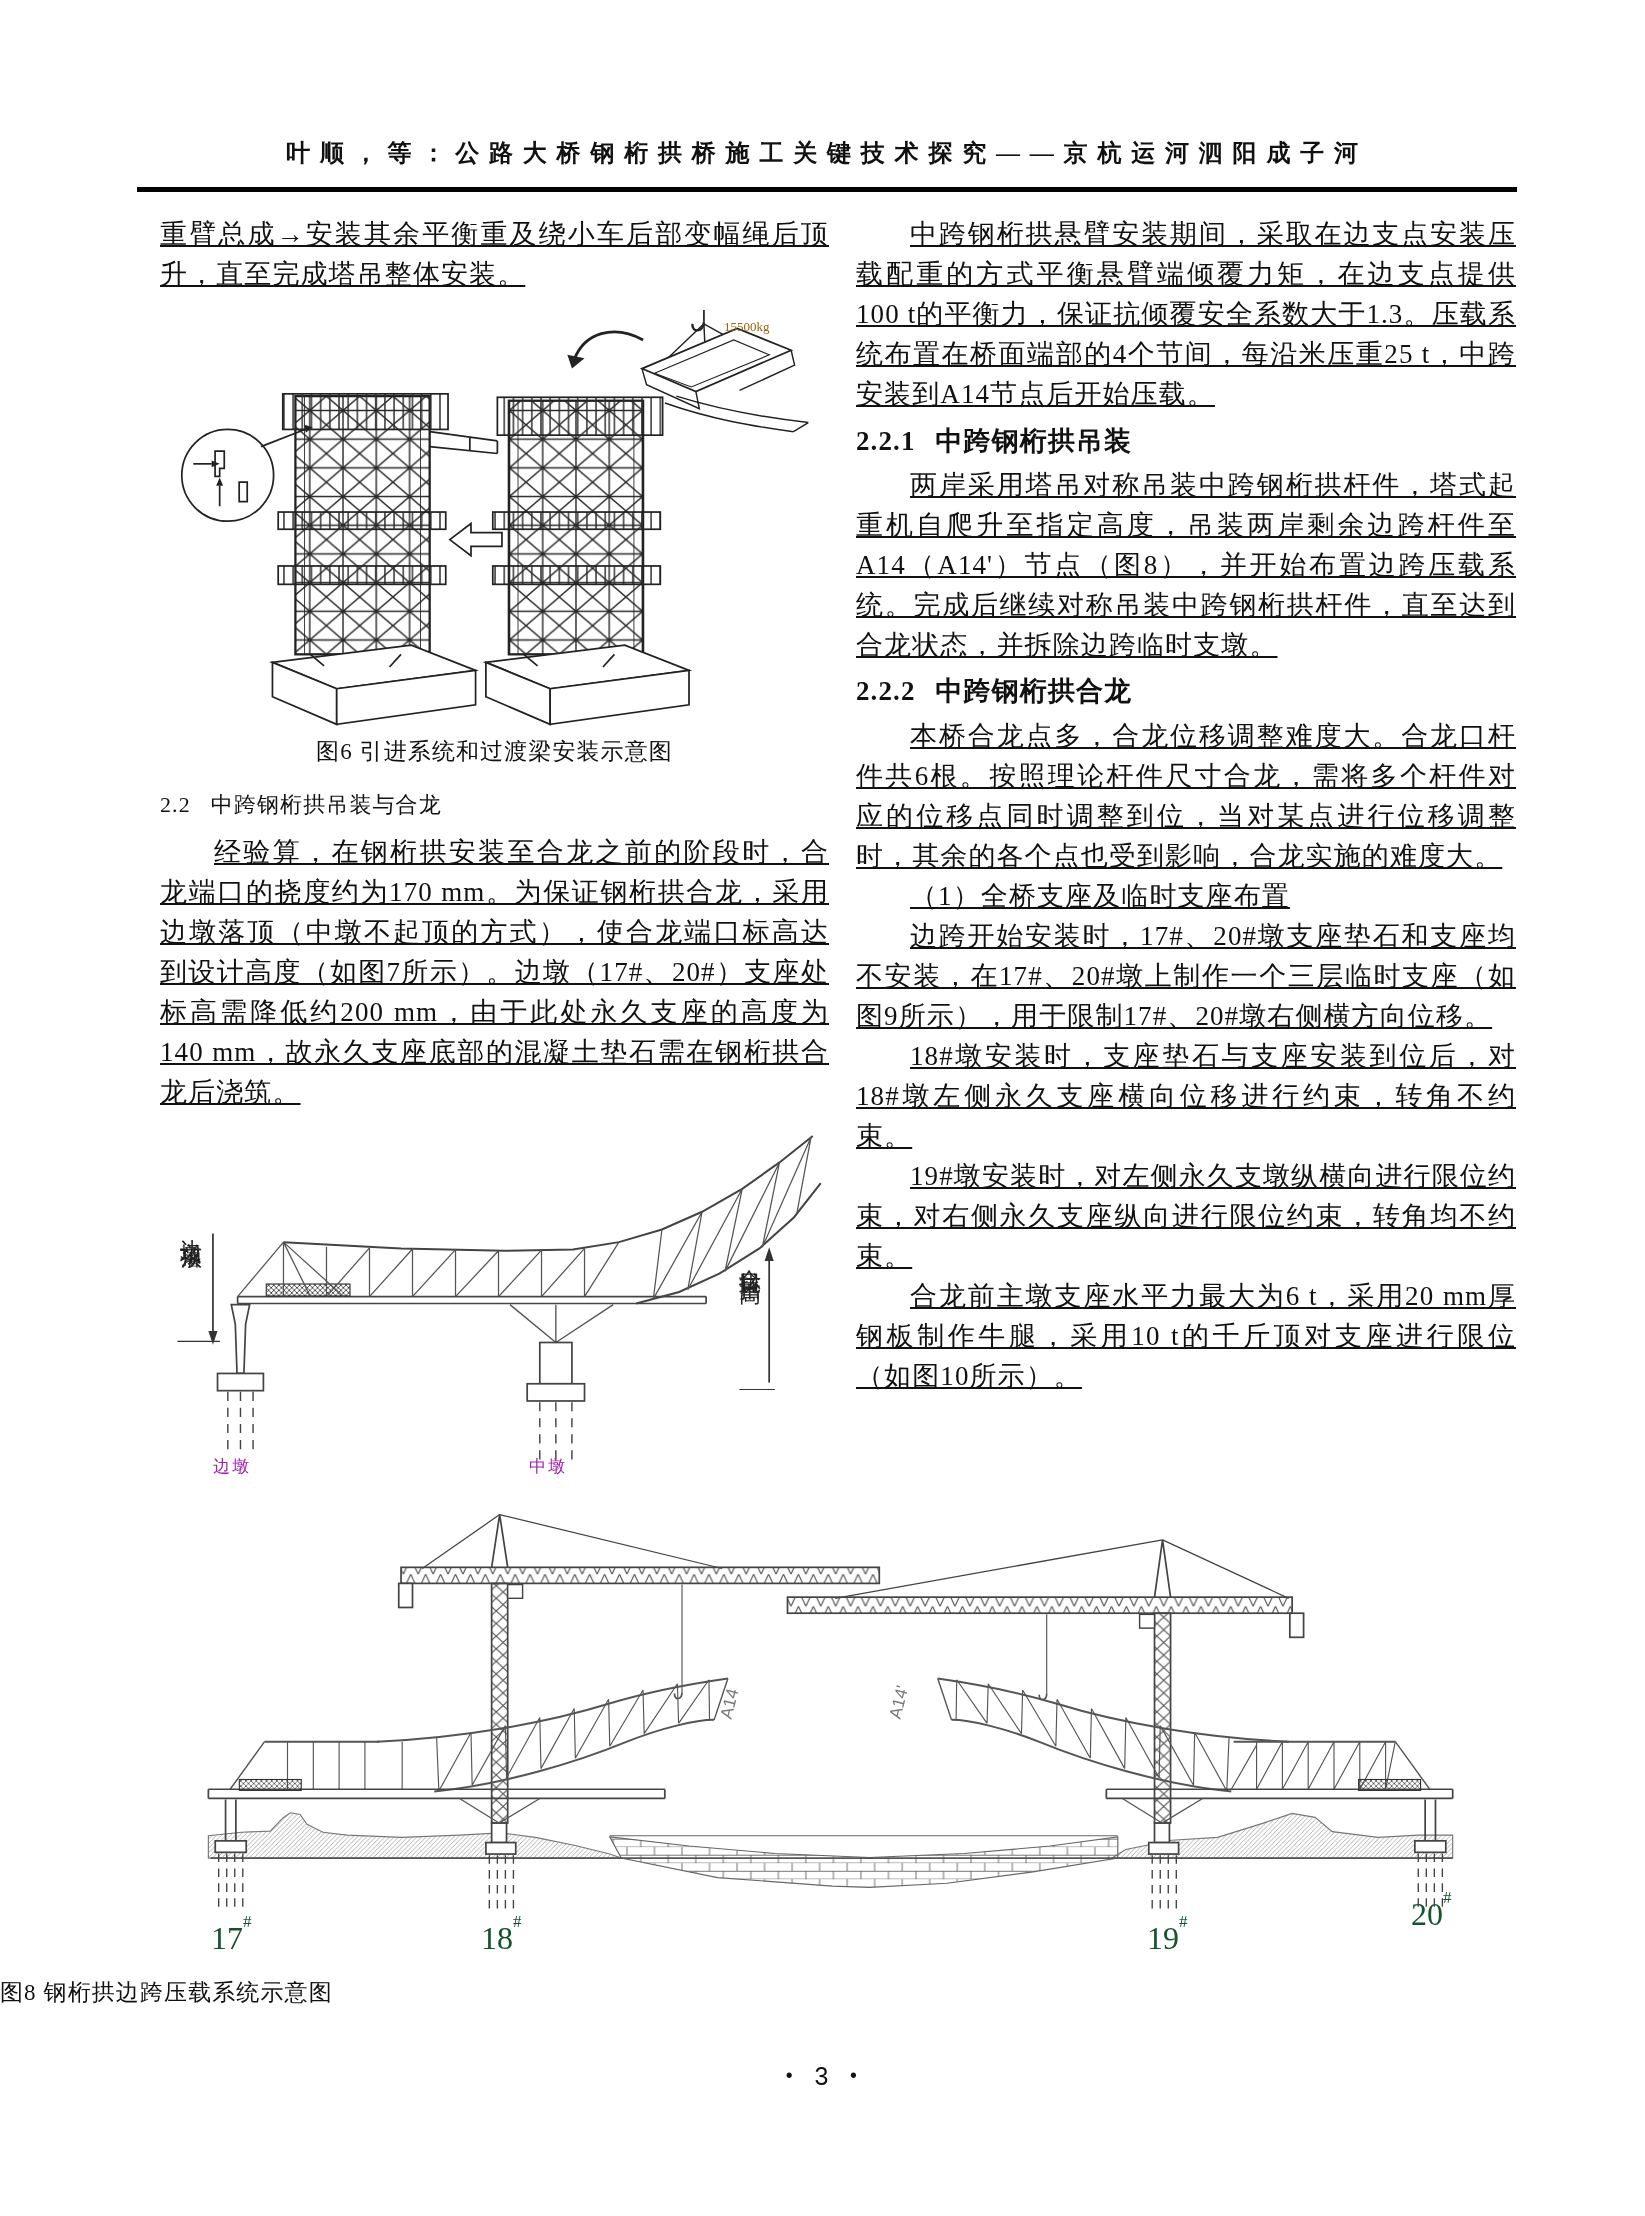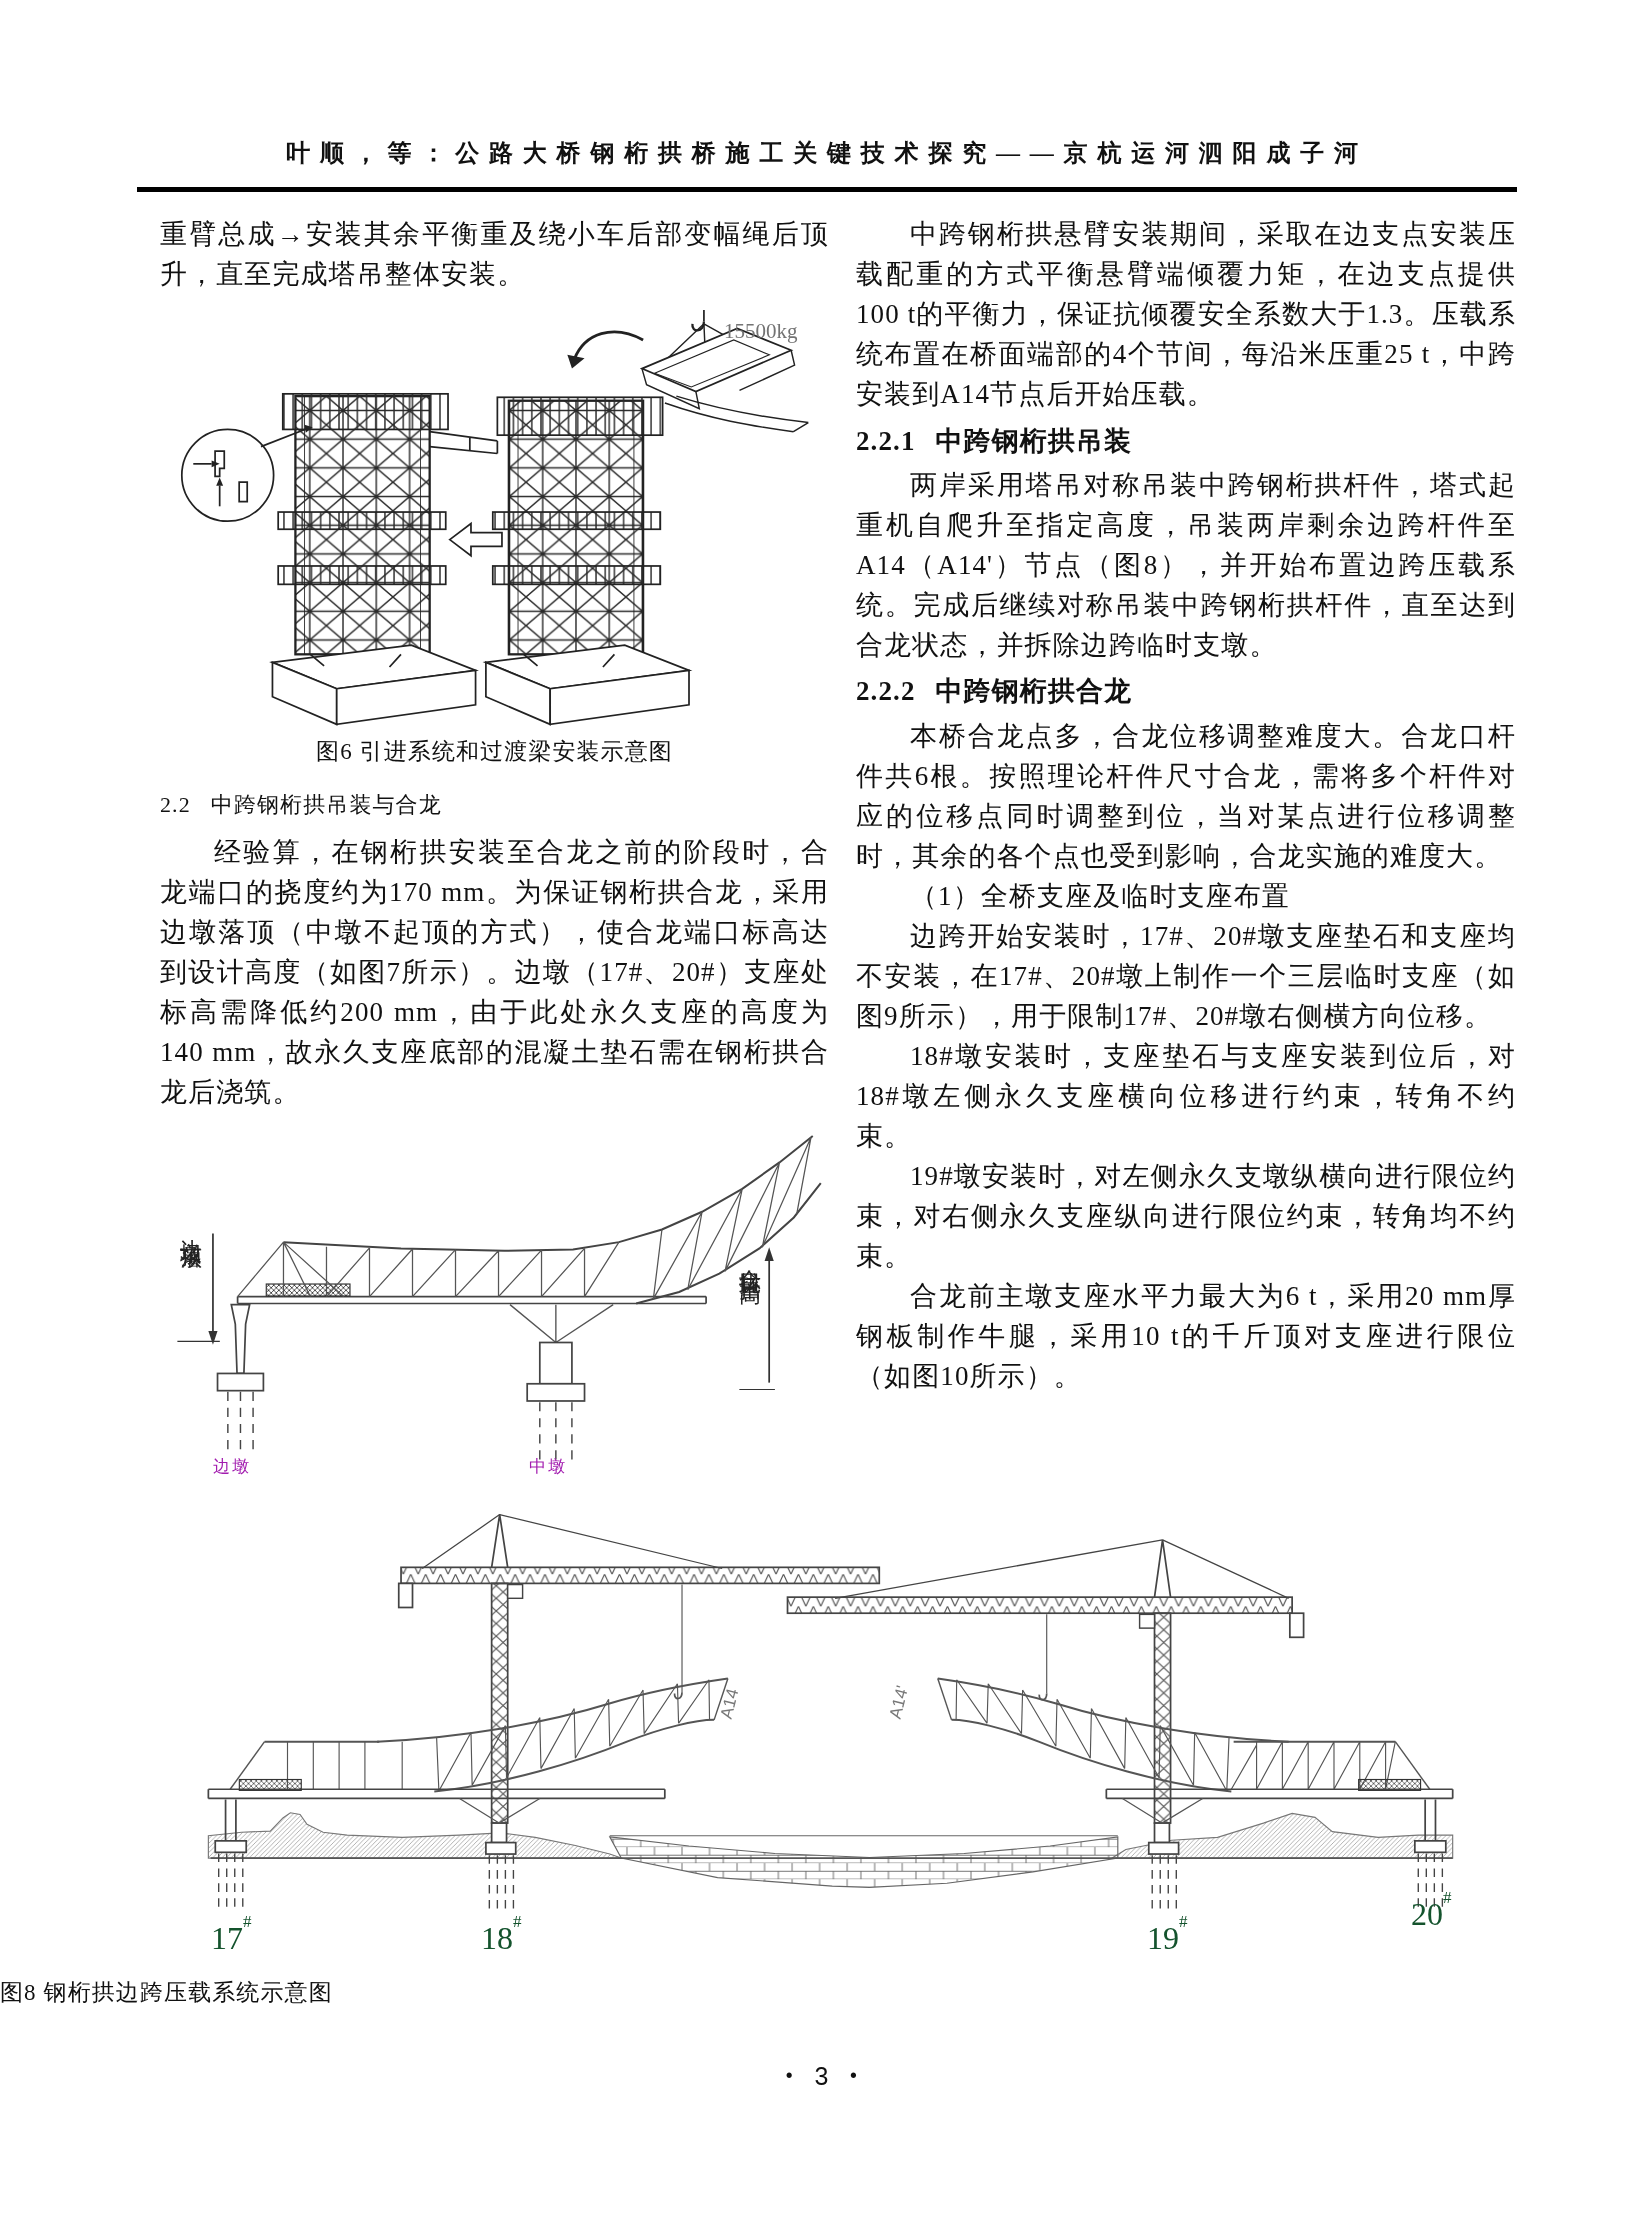--- a/index.html
+++ b/index.html
@@ -14,21 +14,21 @@
     text-align:center; font-size:24px; font-weight:bold; letter-spacing:9.8px;
     white-space:nowrap;
   }
   .head-rule{position:absolute; top:187px; left:137px; width:1380px; height:5.2px; background:#000;}
   
   .col{position:absolute; top:214px;}
   .col-left{left:160px;  width:669px;}
   .col-right{left:856px; width:660px;}
   .col p{
     margin:0; font-size:27px; line-height:40px; letter-spacing:1.1px;
-    text-align:justify; text-justify:inter-character;
+    text-align:justify; text-justify:inter-character;text-decoration:underline;
   }
   .indent{text-indent:2em;}
   h2.sec{
     margin:13.8px 0 4.6px 0; font-size:22px; line-height:46px; font-weight:normal;
     font-family:"Liberation Sans","DejaVu Sans",sans-serif; letter-spacing:1.1px;
   }
   h3.sec{
     margin:4.6px 0 2.3px 0; font-size:27px; line-height:44px; font-weight:bold;
     font-family:"Liberation Sans","DejaVu Sans",sans-serif; letter-spacing:1.1px;
   }
@@ -39,21 +39,21 @@
   .figure svg{display:block;}
   .fig-caption{
     margin-top:6.9px; text-align:center; font-size:23px; line-height:32px;
     letter-spacing:1.1px;
   }
   .fig-label{position:absolute; white-space:nowrap;}
   .v-label{
     writing-mode:vertical-rl; text-orientation:upright;
     font-size:22px; letter-spacing:3.4px; color:#222;
   }
-  .kg-label{font-size:21px; color:#737373; font-family:"Liberation Serif",serif;}
+  .kg-label{font-size:13px; color:#a16207; font-family:"Liberation Serif",serif;}
   .pier-name{font-size:17px; color:#a21caf; letter-spacing:2.3px;}
   
   .fig8-wrap{position:absolute; left:0; top:1510px; width:1645px; height:453px;}
   .node-label{font-size:17px; color:#777; transform:rotate(-76deg); transform-origin:left bottom;
     font-family:"Liberation Sans","DejaVu Sans",sans-serif;}
   .pier8{font-size:32px; color:#14532d;}
   .pier8 sup{font-size:17px; vertical-align:22px;}
   .fig8-caption{
     position:absolute; top:1977px; left:0; width:1645px; text-align:left;
     font-size:23px; letter-spacing:1.1px;

